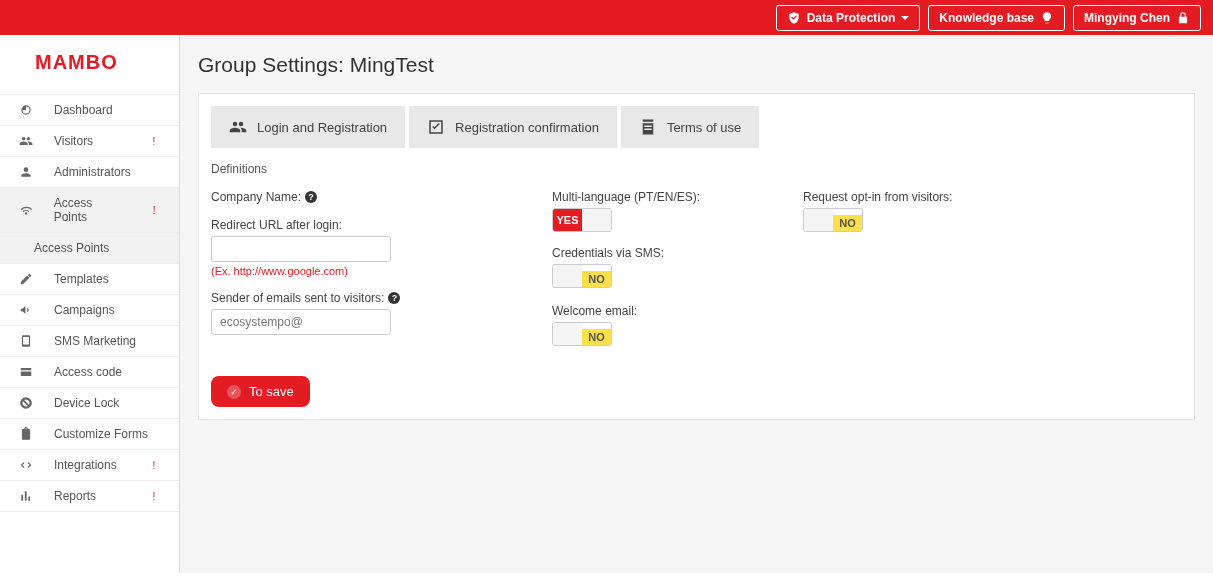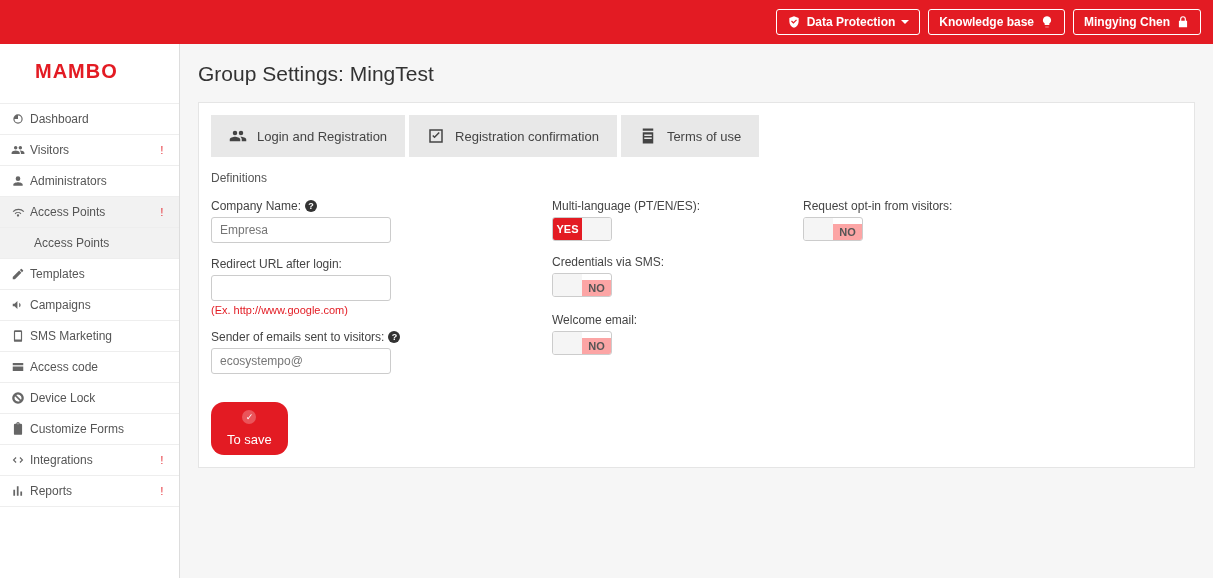--- a/index.html
+++ b/index.html
@@ -6,21 +6,21 @@
 body {
   font-family: -apple-system, BlinkMacSystemFont, "Segoe UI", Arial, sans-serif;
   font-size: 13px;
   color: #444;
   background: #fff;
   width: 1213px;
   height: 578px;
   overflow: hidden;
 }
 .topbar {
-  height: 44px;
+  height: 35px;
   background: #e31b23;
   display: flex;
   justify-content: flex-end;
   align-items: center;
   padding: 0 12px;
   gap: 8px;
 }
 .topbar-btn {
   border: 1px solid #fff;
   border-radius: 3px;
@@ -67,24 +67,24 @@
   letter-spacing: 1px;
   color: #e31b23;
 }
 .nav {
   flex: 1;
   overflow-y: auto;
 }
 .nav-item, .nav-sub {
   display: flex;
   align-items: center;
-  padding: 8px 10px;
+  padding: 8px 18px;
   border-bottom: 1px solid #eee;
   cursor: pointer;
-  gap: 4px;
+  gap: 20px;
   font-size: 12px;
   color: #555;
 }
 .nav-item.active { background: #f2f2f2; }
 .nav-item .ico { width: 16px; display: flex; justify-content: center; }
 .nav-item .ico svg { width: 14px; height: 14px; fill: #666; }
 .nav-item .badge {
   margin-left: auto;
   width: 14px; height: 14px;
   font-size: 10px;
@@ -191,36 +191,35 @@
   font-size: 11px;
   font-weight: 700;
 }
 .toggle2 .half {
   flex: 1;
   display: flex;
   align-items: center;
   justify-content: center;
 }
 .toggle2 .on { background: #e31b23; color: #fff; }
-.toggle2 .off { background: #fca5a5; color: #555; margin-top: 6px; }
+.toggle2 .off { background: #fde047; color: #555; margin-top: 6px; }
 .toggle2 .blank { background: #f5f5f5; }
 
 .save-btn {
   margin-top: 14px;
   background: #e31b23;
   color: #fff;
   border: none;
-  border-radius: 13px;
+  border-radius: 8px;
   padding: 8px 16px;
   font-size: 13px;
   display: inline-flex;
   align-items: center;
   gap: 8px;
   cursor: pointer;
-  flex-direction: column;
 }
 .save-btn .ck {
   width: 14px; height: 14px;
   border-radius: 50%;
   background: rgba(255,255,255,0.25);
   display: inline-flex;
   align-items: center;
   justify-content: center;
 }
 .save-btn .ck::after {
@@ -413,21 +412,20 @@
       <div class="section-title">Definitions</div>
 
       <div class="form-row">
         <div class="col col1">
 
           <div class="field">
             <div class="field-label">
               <span>Company Name:</span>
               <span class="help-icon">?</span>
             </div>
-            <input class="text-input" type="text" placeholder="Empresa" style="">
           </div>
 
           <div class="field">
             <div class="field-label">
               <span>Redirect URL after login:</span>
             </div>
             <input class="text-input" type="text" value="" style="">
             <div class="hint">(Ex. http://www.google.com)</div>
           </div>
 

